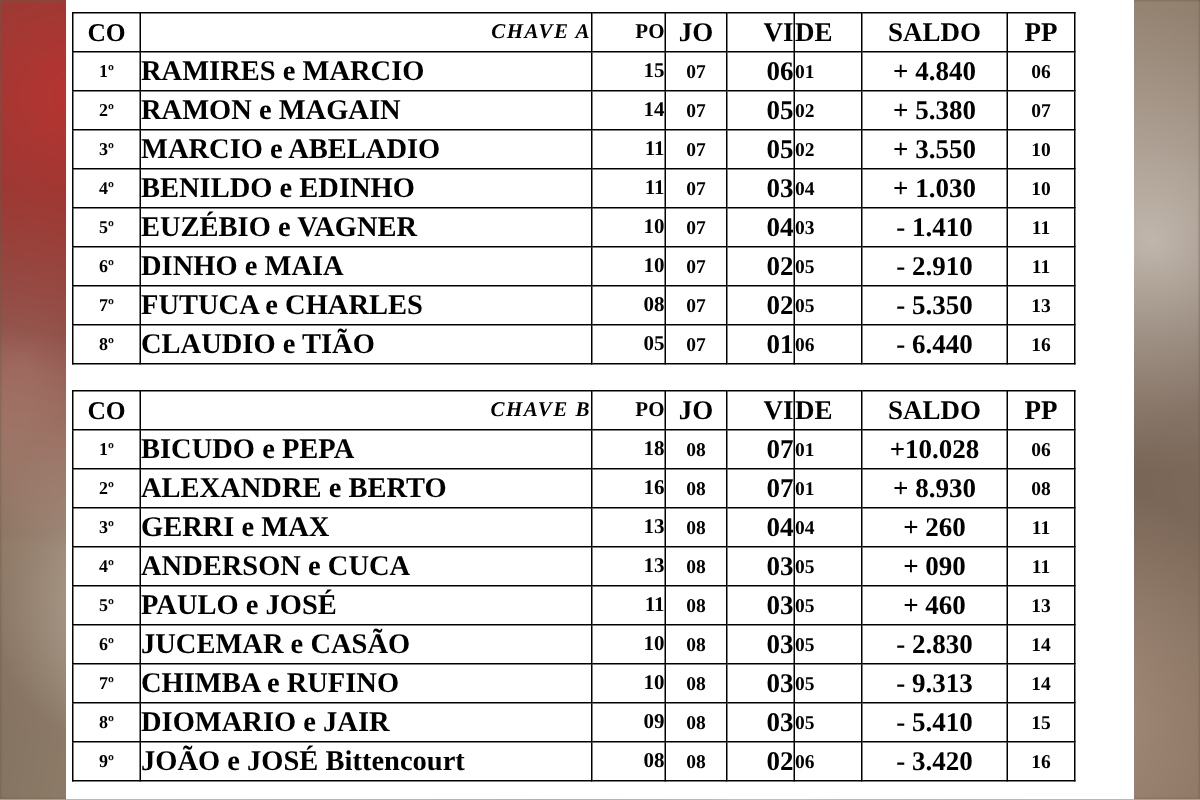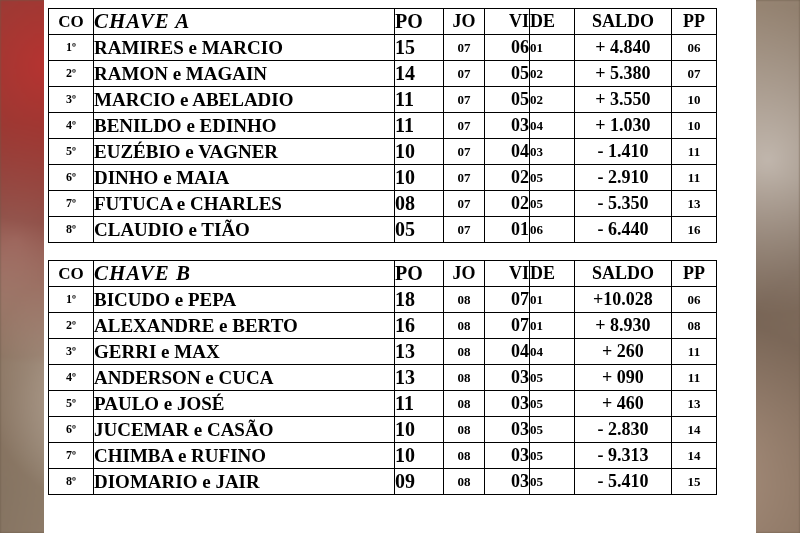--- a/index.html
+++ b/index.html
@@ -51,36 +51,36 @@
     border: 1px solid #000000;
     padding: 0;
     height: 25px;
     vertical-align: middle;
     font-weight: bold;
     color: #000000;
     background: #ffffff;
   }
   .c-co   { width: 44px;  text-align: center; font-size: 17px; }
   .c-team { width: 300px; text-align: left; font-size: 19px; padding-left: 7px; }
-  .c-po   { width: 48px;  text-align: left; font-size: 20px; }
+  .c-po   { width: 48px;  text-align: right; font-size: 14px; }
   .c-jo   { width: 40px;  text-align: center; font-size: 13px; vertical-align: top; padding-top: 5px; }
   .c-vi   { width: 44px;  text-align: right; font-size: 18px; }
   .c-de   { width: 44px;  text-align: left; font-size: 13px; vertical-align: top; padding-top: 5px; }
   .c-saldo{ width: 96px;  text-align: center; font-size: 18px; }
   .c-pp   { width: 44px;  text-align: center; font-size: 13px; vertical-align: top; padding-top: 5px; }
 
   thead th {
     height: 27px;
     font-size: 18px;
   }
   thead th.head-title {
     font-style: italic;
-    font-size: 21px;
+    font-size: 14px;
     letter-spacing: 1px;
-    text-align: left;
+    text-align: right;
   }
   .pos-cell { font-size: 12px; }
 </style>
 </head>
 <body>
 
 <div id="bg"></div>
 <div id="sheet"></div>
 
 <div class="table-wrap" id="wrap-a" style="left:48px; top:8px;">
@@ -270,15 +270,25 @@
         <tr>
           <td class="c-co pos-cell">8º</td>
           <td class="c-team">DIOMARIO e JAIR</td>
           <td class="c-po">09</td>
           <td class="c-jo">08</td>
           <td class="c-vi">03</td>
           <td class="c-de">05</td>
           <td class="c-saldo">- 5.410</td>
           <td class="c-pp">15</td>
         </tr>
+        <tr>
+          <td class="c-co pos-cell">9º</td>
+          <td class="c-team">JOÃO e JOSÉ Bittencourt</td>
+          <td class="c-po">08</td>
+          <td class="c-jo">08</td>
+          <td class="c-vi">02</td>
+          <td class="c-de">06</td>
+          <td class="c-saldo">- 3.420</td>
+          <td class="c-pp">16</td>
+        </tr>
       </tbody>
   </table>
 </div>
 
 </body></html>

